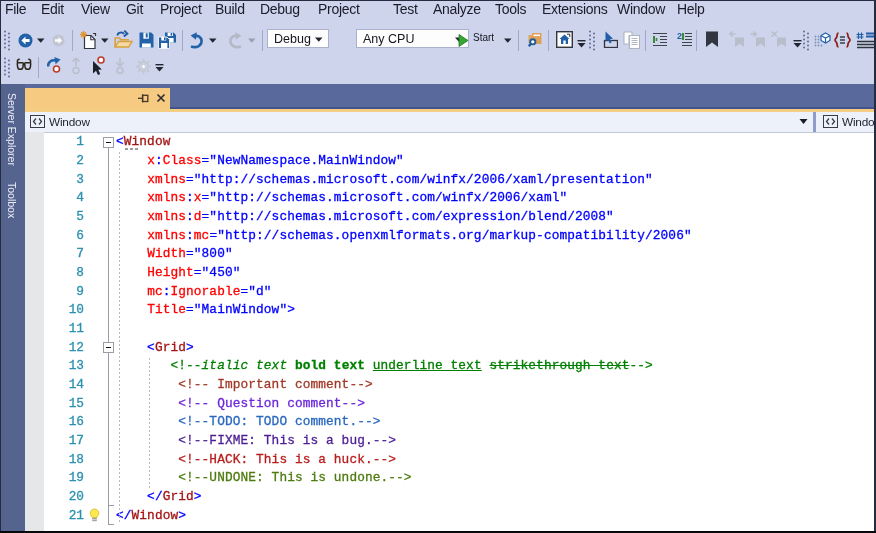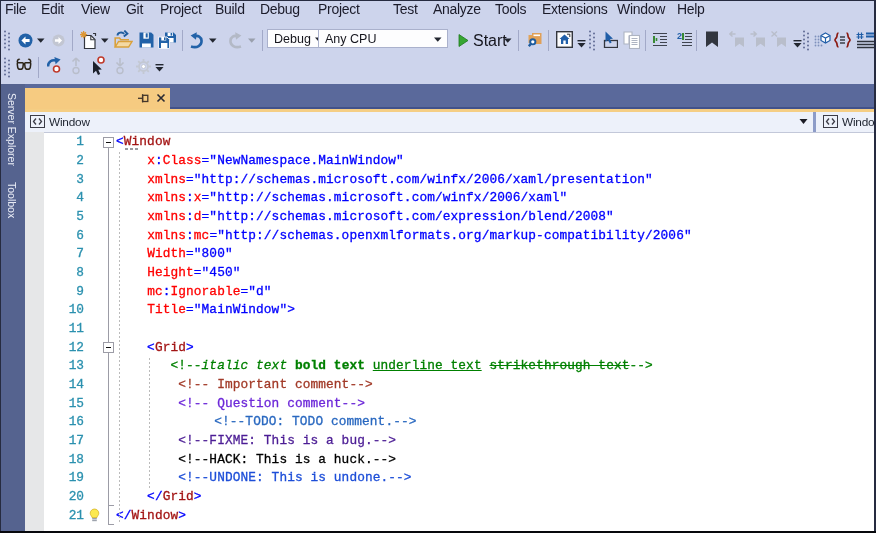--- a/index.html
+++ b/index.html
@@ -28,24 +28,24 @@
   .vt{position:absolute;left:17.5px;color:#E9ECF6;font-size:10.5px;letter-spacing:0px;transform:rotate(90deg);transform-origin:0 0;white-space:nowrap;line-height:12px;}
   
   #marginL{left:25px;top:132px;width:18.5px;height:399px;background:#E6E7E8;}
   #lnums{left:26px;top:133.4px;width:58px;margin:0;font-family:"Liberation Mono",monospace;font-size:12.8px;line-height:18.67px;color:#2B91AF;text-align:right;-webkit-text-stroke:0.3px;}
   #code{left:116px;top:133.4px;margin:0;font-family:"Liberation Mono",monospace;font-size:12.8px;line-height:18.67px;color:#0000FF;letter-spacing:0.1px;-webkit-text-stroke:0.3px;}
   .e{color:#A31515;}
   .a{color:#FF0000;}
   .c{color:#008000;}
   .c14{color:#A23A28;}
   .c15{color:#6d28d9;}
-  .c16{color:#2968C0;margin-left:36px;}
+  .c16{color:#2968C0;}
   .c17{color:#4c1d95;}
-  .c18{color:#000000;}
-  .c19{color:#1d4ed8;}
+  .c18{color:#b91c1c;}
+  .c19{color:#4d7c0f;}
   .guide{position:absolute;width:1px;background-image:linear-gradient(#BBBBBB 50%, rgba(255,255,255,0) 50%);background-size:1px 4px;}
   .oline{position:absolute;background:#9C9Ca6;}
   .obox{position:absolute;width:11px;height:11px;background:#fff;border:1px solid #9C9CA6;box-sizing:border-box;}
   .obox:after{content:"";position:absolute;left:2px;top:4px;width:5px;height:1px;background:#111;}
   .sep{width:1px;height:21px;background:#A2A9C8;}
   .combo{height:19px;background:#FDFDFE;border:1px solid #AAB1CC;box-sizing:border-box;font-size:12.5px;color:#15151d;}
   .combo span{position:absolute;left:6px;top:2px;}
 </style>
 </head>
 <body>
@@ -139,30 +139,30 @@
   <svg class="abs" style="left:248px;top:38px" width="8" height="5" viewBox="0 0 8 5">
       <path d="M0 0.5 L7.5 0.5 L3.75 4.8 Z" fill="#9aa0ad"></path>
     </svg>
   <div class="abs sep" style="left:262px;top:30px;"></div>
   <div class="abs combo" style="left:267px;top:29px;width:62px;">
       <span>Debug</span>
     <svg style="position:absolute;right:5px;top:7px" width="8" height="5" viewBox="0 0 8 5">
         <path d="M0 0.5 L7.5 0.5 L3.75 4.8 Z" fill="#222630"></path>
       </svg>
   </div>
-  <div class="abs combo" style="left:318px;top:29px;width:130px;">
+  <div class="abs combo" style="left:356px;top:29px;width:113px;">
       <span>Any CPU</span>
     <svg style="position:absolute;right:5px;top:7px" width="8" height="5" viewBox="0 0 8 5">
         <path d="M0 0.5 L7.5 0.5 L3.75 4.8 Z" fill="#222630"></path>
       </svg>
   </div>
   <svg class="abs" style="left:458px;top:34px" width="11" height="13" viewBox="0 0 11 13">
     <path d="M1 0.5 L10 6.5 L1 12.5 Z" fill="#36A632" stroke="#1e7a1e" stroke-width="0.8"></path>
   </svg>
-  <span class="abs" style="left:473px;top:32px;font-size:16px;color:#15151d;">Start</span>
+  <span class="abs" style="left:473px;top:32px;font-size:10px;color:#15151d;">Start</span>
   <svg class="abs" style="left:504px;top:38px" width="8" height="5" viewBox="0 0 8 5">
       <path d="M0 0.5 L7.5 0.5 L3.75 4.8 Z" fill="#222630"></path>
     </svg>
   <div class="abs sep" style="left:518px;top:30px;"></div>
   <svg class="abs" style="left:528px;top:32px" width="15" height="16" viewBox="0 0 15 16">
     <path d="M0.5 3 L5 3 L6 4.5 L6 11 L0.5 11 Z" fill="#E1A45C"></path>
     <rect x="4" y="1" width="9.5" height="11" fill="#E0A058"></rect>
     <rect x="5.5" y="2.5" width="6.5" height="1.6" fill="#fff"></rect>
     <circle cx="4.8" cy="9.8" r="2.6" fill="#fff" stroke="#1E5C9E" stroke-width="1.9"></circle>
     <path d="M3 11.8 L0.8 14.2" stroke="#1E5C9E" stroke-width="2.4"></path>

